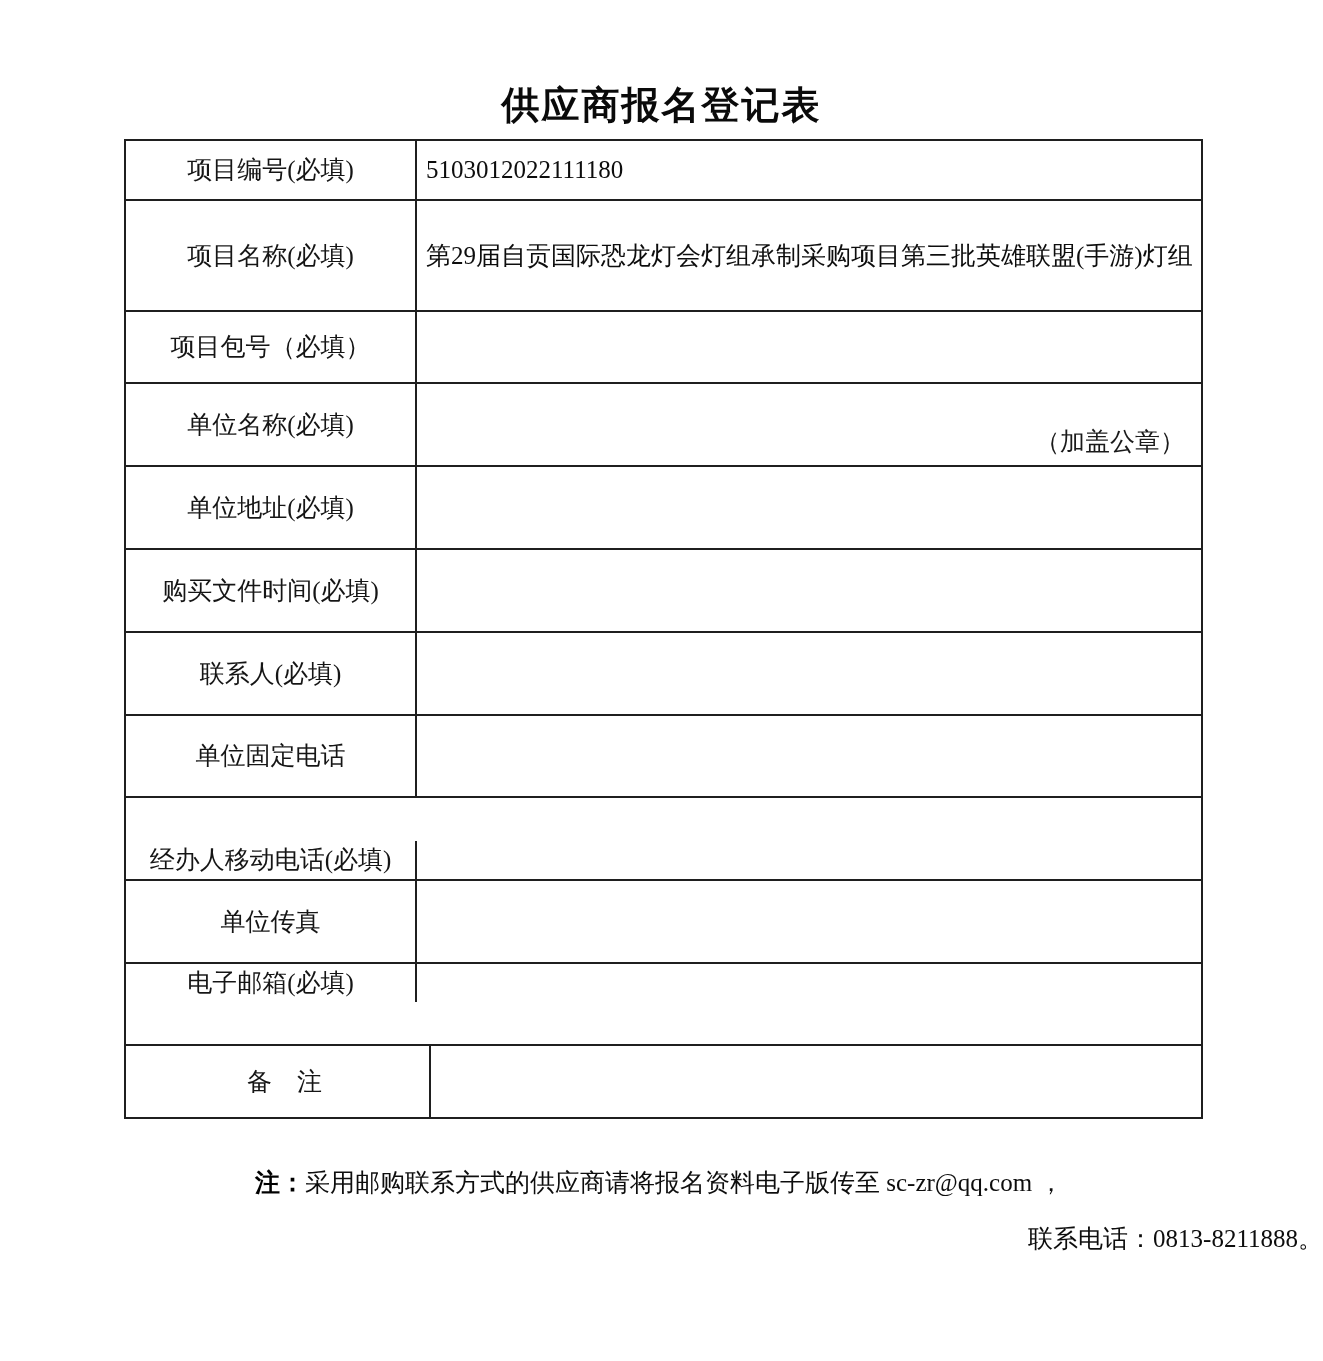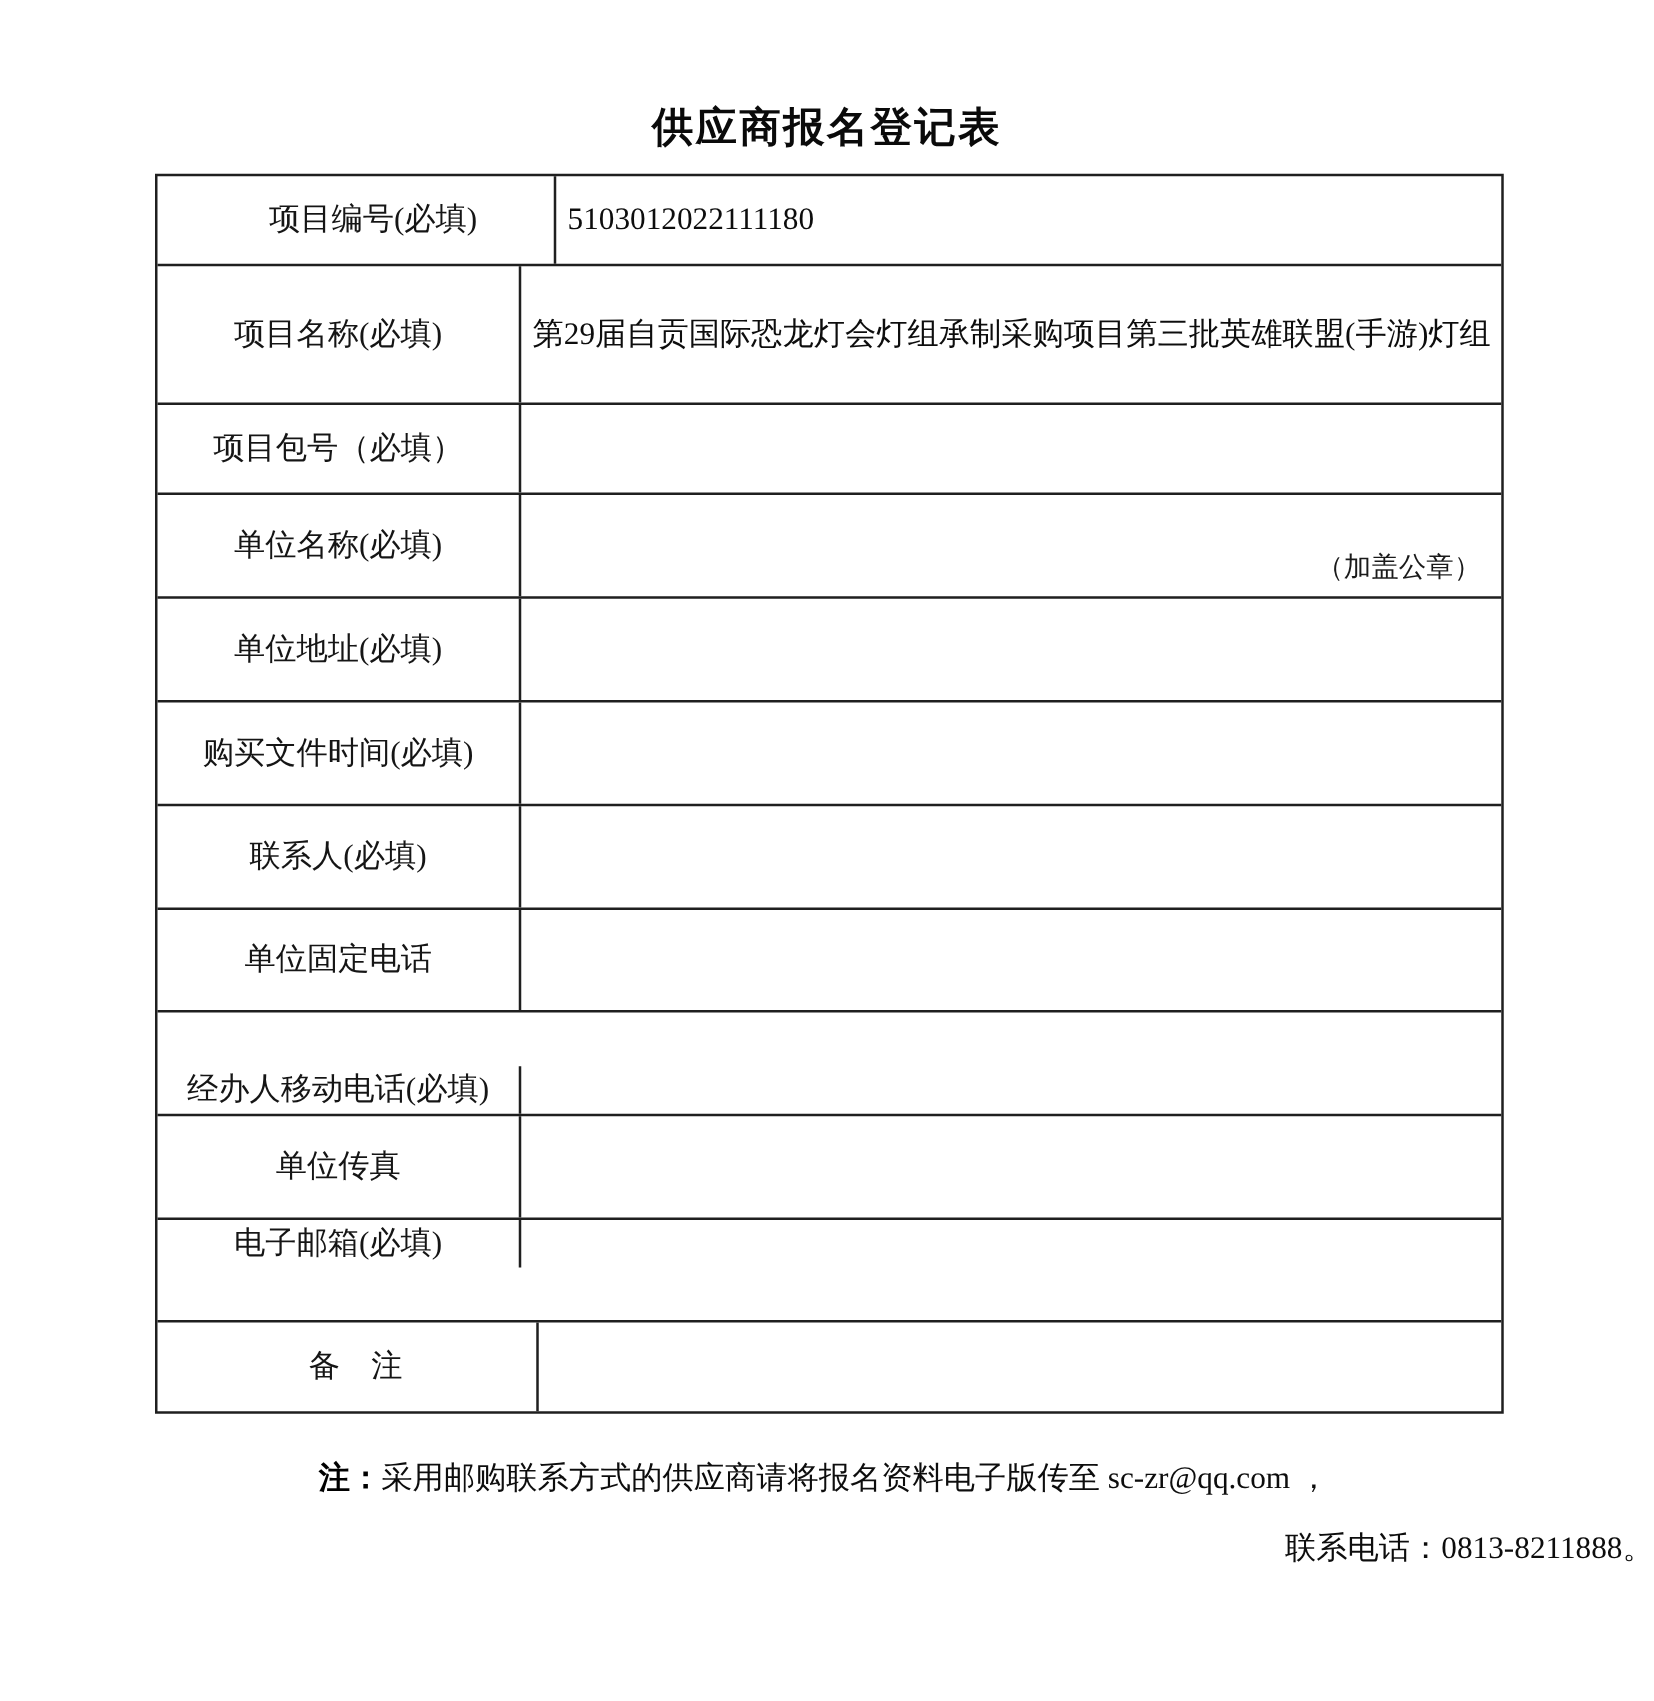--- a/index.html
+++ b/index.html
@@ -21,21 +21,21 @@
     height: 1361px;
     background: #ffffff;
   }
   .doc-title {
     position: absolute;
     top: 80px;
     left: 0;
     width: 100%;
     margin: 0;
     text-align: center;
-    font-size: 33px;
+    font-size: 38px;
     font-weight: bold;
     letter-spacing: 2px;
     color: #0a0a0a;
   }
   .form-table {
     position: absolute;
     left: 124px;
     top: 139px;
     width: 1079px;
     border: 2px solid #1f1f1f;
@@ -44,21 +44,21 @@
     flex-direction: column;
     background: #ffffff;
   }
   .row {
     display: flex;
     box-sizing: border-box;
     border-bottom: 2px solid #1f1f1f;
   }
   .row:last-child { border-bottom: none; }
   
-  .row:nth-child(1)  { height: 72px; padding-left: 28px; }
+  .row:nth-child(1)  { height: 60px; }
   .row:nth-child(2)  { height: 111px; }
   .row:nth-child(3)  { height: 72px; }
   .row:nth-child(4)  { height: 83px; }
   .row:nth-child(5)  { height: 83px; }
   .row:nth-child(6)  { height: 83px; }
   .row:nth-child(7)  { height: 83px; }
   .row:nth-child(8)  { height: 82px; }
   .row:nth-child(9)  { height: 83px; align-items: flex-end; }
   .row:nth-child(10) { height: 83px; }
   .row:nth-child(11) { height: 82px; flex-direction: column; }
@@ -89,21 +89,21 @@
     color: #0d0d0d;
     word-break: break-all;
   }
   .row:nth-child(2) .cell.value {
     line-height: 55px;
   }
   .stamp-note {
     position: absolute;
     right: 16px;
     bottom: 10px;
-    font-size: 22px;
+    font-size: 25px;
     line-height: 26px;
     color: #1a1a1a;
     white-space: nowrap;
   }
   .footer-note {
     position: absolute;
     left: 0;
     top: 1165px;
     width: 100%;
     font-size: 25px;

